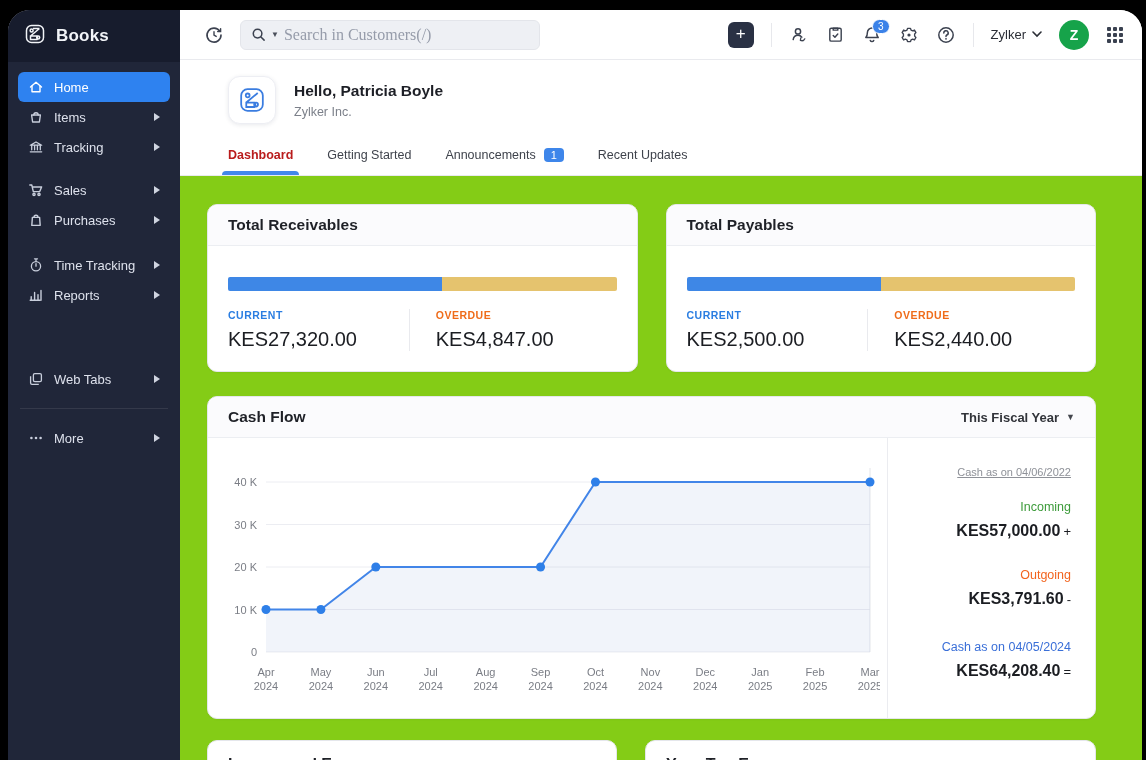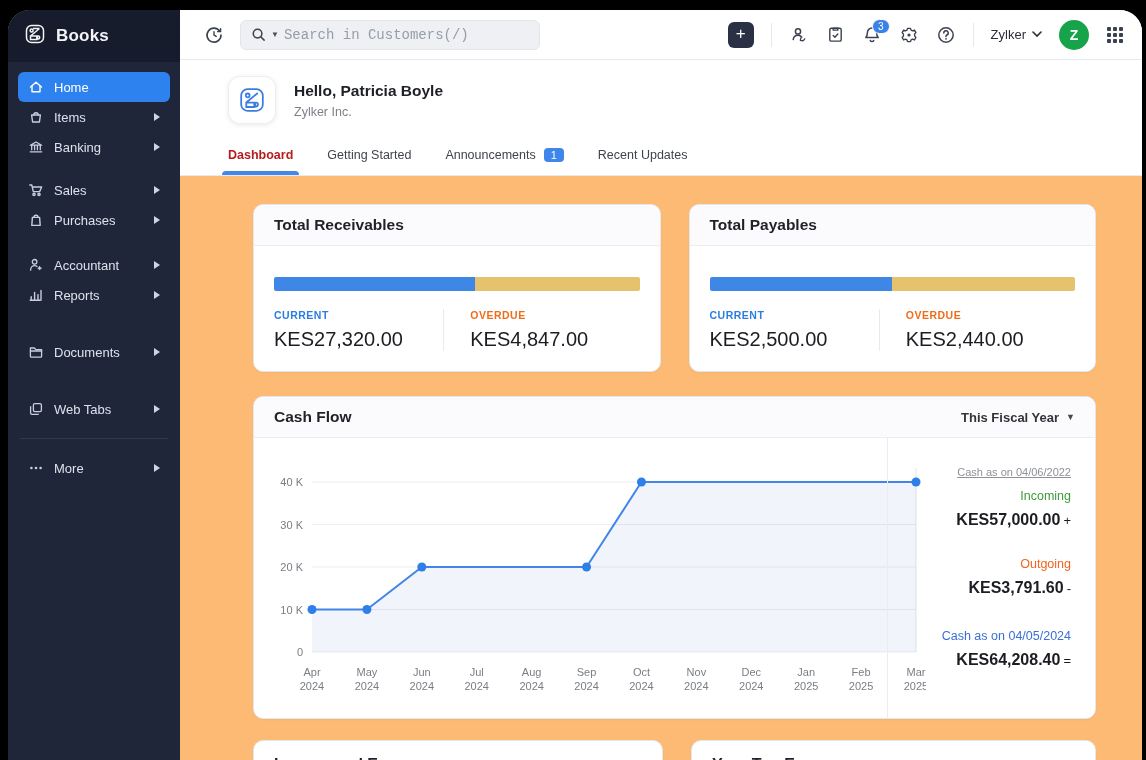--- a/index.html
+++ b/index.html
@@ -25,22 +25,22 @@
 
   
   .pane { flex:1; display:flex; flex-direction:column; min-width:0; }
 
   .topbar { height:50px; background:#fff; border-bottom:1px solid #e9eaee; display:flex;
             align-items:center; padding:0 18px 0 24px; gap:16px; flex-shrink:0; }
   .tb-icon { color:#3c4250; display:flex; align-items:center; cursor:pointer; }
   .searchbox { width:300px; height:30px; background:#eef0f4; border:1px solid #e3e5ea; border-radius:6px;
                display:flex; align-items:center; padding:0 10px; gap:5px; }
   .searchbox .caret { font-size:8px; color:#4a4f5a; }
-  .searchbox input { border:0; outline:0; background:transparent; flex:1; font-size:14px;
-                     font-family:Liberation Mono, monospace; color:#3c4250; }
+  .searchbox input { border:0; outline:0; background:transparent; flex:1; font-size:16px;
+                     font-family:Liberation Serif, serif; color:#3c4250; }
   .searchbox input::placeholder { color:#969caa; }
   .tb-right { margin-left:auto; display:flex; align-items:center; gap:17px; }
   .plus-btn { width:26px; height:26px; background:#2a3144; border-radius:6px; color:#fff; display:flex;
               align-items:center; justify-content:center; font-size:17px; line-height:1; cursor:pointer; padding-bottom:2px;}
   .tb-sep { width:1px; height:24px; background:#e7e8ec; }
   .bell-wrap { position:relative; display:flex; }
   .badge { position:absolute; top:-6px; right:-8px; background:#3b82e8; color:#fff; font-size:10px;
            padding:1px 5px; border-radius:8px; border:1.5px solid #fff; }
   .org { display:flex; align-items:center; gap:6px; font-size:13px; color:#2b2e36; cursor:pointer; }
   .avatar { width:30px; height:30px; border-radius:50%; background:#16a34a; color:#fff; font-size:14px;
@@ -53,21 +53,21 @@
               box-shadow:0 1px 4px rgba(25,35,70,.10); display:flex; align-items:center; justify-content:center; color:#3b7de0; }
   .greet-name { font-size:15.5px; font-weight:700; color:#1d1f26; }
   .greet-co { font-size:12.5px; color:#7c808a; margin-top:5px; }
   .tabs { display:flex; gap:34px; margin-top:24px; }
   .tab { font-size:12.5px; color:#3f434c; padding-bottom:13px; position:relative; cursor:pointer; display:flex; align-items:center; }
   .tab.active { color:#b91c1c; font-weight:700; }
   .tab.active::after { content:""; position:absolute; left:-6px; right:-6px; bottom:0; height:4px;
                        background:#4387ea; border-radius:4px 4px 0 0; }
   .tab-badge { background:#3e86ea; color:#fff; font-size:11px; padding:1px 7px; border-radius:4px; margin-left:8px; font-weight:400; }
 
-  .content { flex:1; background:#fdba74; padding:28px 46px 0 73px; overflow:hidden; min-height:0; }
+  .content { flex:1; background:#84cc16; padding:28px 46px 0 27px; overflow:hidden; min-height:0; }
   .row { display:flex; gap:28px; }
   .card { background:#fff; border:1px solid #e5e7ec; border-radius:10px; box-shadow:0 1px 2px rgba(20,20,40,.04); }
   .card-header { padding:11px 20px; border-bottom:1px solid #eceef2; background:#fbfbfd;
                  border-radius:10px 10px 0 0; font-size:15.5px; font-weight:600; color:#1f2127;
                  display:flex; align-items:center; }
 
   .stat-card { flex:1; min-width:0; }
   .stat-body { padding:17px 20px 20px; }
   .stat-sub { font-size:13px; color:#45484e; }
   .bar { height:14px; margin:14px 0 18px; display:flex; border-radius:2px; overflow:hidden; }
@@ -80,21 +80,21 @@
   .stat-label.current { color:#2a7de1; } .stat-label.overdue { color:#ef6c1a; }
   .stat-value { font-size:20px; color:#1b1d22; margin-top:7px; font-weight:500; }
 
   .cf-card { margin-top:24px; }
   .cf-period { margin-left:auto; font-size:13px; font-weight:700; color:#32343a; cursor:pointer; display:flex; align-items:center; gap:7px; }
   .cf-period .caret { font-size:9px; color:#43464d; }
   .cf-body { display:flex; }
   .cf-chart { flex:1; padding:14px 4px 10px 12px; min-width:0; }
   .cf-side { width:208px; flex-shrink:0; border-left:1px solid #ebecf0; padding:28px 24px 0; text-align:right; }
   .s-date { font-size:11px; color:#8e9198;text-decoration:underline; }
-  .s-cat { font-size:12.5px; margin-top:11px; }
+  .s-cat { font-size:12.5px; margin-top:22px; }
   .s-cat.in { color:#3d9b3b; } .s-cat.out { color:#f2641e; margin-top:28px; }
   .s-val { font-size:16px; color:#1b1d22; margin-top:8px; font-weight:600; }
   .s-val .sign { font-size:13px; margin-left:3px; font-weight:400; }
   .s-link { font-size:12.5px; color:#3a6fd8; margin-top:32px; cursor:pointer; }
   .s-val.total { font-weight:700; }
 
   .bottom-row { margin-top:21px; }
   .bottom-card-left { width:410px; flex-shrink:0; height:90px; }
   .bottom-card-right { flex:1; height:90px; }
   .bottom-title { padding:15px 20px; font-size:16px; font-weight:700; color:#1f2127; }
@@ -143,21 +143,21 @@
             </svg>
           </span>
       </div>
       <div class="nav-item">
         <span class="ic">
             <svg width="16" height="16" viewBox="0 0 16 16" fill="none" stroke="currentColor" stroke-width="1.3" stroke-linecap="round" stroke-linejoin="round">
               <path d="M2.3 6.2 8 3l5.7 3.2H2.3Z"></path>
               <path d="M3.7 6.5v4.3M6.6 6.5v4.3M9.4 6.5v4.3M12.3 6.5v4.3M2.3 12.8h11.4"></path>
             </svg>
           </span>
-        <span>Banking</span>
+        <span>Tracking</span>
         <span class="chev">
             <svg width="6" height="8" viewBox="0 0 6 8">
               <path d="M0 0l6 4-6 4z" fill="currentColor"></path>
             </svg>
           </span>
       </div>
       <div class="gap-s"></div>
       <div class="nav-item">
         <span class="ic">
             <svg width="16" height="16" viewBox="0 0 16 16" fill="none" stroke="currentColor" stroke-width="1.4" stroke-linecap="round" stroke-linejoin="round">
@@ -183,61 +183,46 @@
         <span>Purchases</span>
         <span class="chev">
             <svg width="6" height="8" viewBox="0 0 6 8">
               <path d="M0 0l6 4-6 4z" fill="currentColor"></path>
             </svg>
           </span>
       </div>
       <div class="gap-m"></div>
       <div class="nav-item">
         <span class="ic">
-            <svg width="16" height="16" viewBox="0 0 16 16" fill="none" stroke="currentColor" stroke-width="1.3" stroke-linecap="round" stroke-linejoin="round">
-              <circle cx="6.6" cy="4.8" r="2.3"></circle>
-              <path d="M2.6 13.2c0-3.2 2.2-4.6 4-4.6 1 0 1.8.3 2.4.8"></path>
-              <path d="M11.6 9.4l.6 1.2 1.3.6-1.3.6-.6 1.3-.6-1.3-1.3-.6 1.3-.6Z" fill="currentColor" stroke-width="0.8"></path>
-            </svg>
-          </span>
-        <span>Accountant</span>
+            <svg width="16" height="16" viewBox="0 0 16 16" fill="none" stroke="currentColor" stroke-width="1.3" stroke-linecap="round">
+              <circle cx="8" cy="9.2" r="4.6"></circle>
+              <path d="M8 9.2V6.6M6.5 1.8h3M8 1.8v2.4"></path>
+            </svg>
+          </span>
+        <span>Time Tracking</span>
         <span class="chev">
             <svg width="6" height="8" viewBox="0 0 6 8">
               <path d="M0 0l6 4-6 4z" fill="currentColor"></path>
             </svg>
           </span>
       </div>
       <div class="nav-item">
         <span class="ic">
             <svg width="16" height="16" viewBox="0 0 16 16" fill="none" stroke="currentColor" stroke-width="1.4" stroke-linecap="round">
               <path d="M3.2 13.2V9.6M6.6 13.2V5.4M10 13.2V7.6M2.2 13.2h9.6M13 13.2V3.4"></path>
             </svg>
           </span>
         <span>Reports</span>
         <span class="chev">
             <svg width="6" height="8" viewBox="0 0 6 8">
               <path d="M0 0l6 4-6 4z" fill="currentColor"></path>
             </svg>
           </span>
       </div>
       <div class="gap-l"></div>
-      <div class="nav-item">
-        <span class="ic">
-            <svg width="16" height="16" viewBox="0 0 16 16" fill="none" stroke="currentColor" stroke-width="1.3" stroke-linecap="round" stroke-linejoin="round">
-              <path d="M2.4 4h4l1.4 1.6h5.8v6.6a1 1 0 0 1-1 1H3.4a1 1 0 0 1-1-1Z"></path>
-              <path d="M2.4 7h11.2"></path>
-            </svg>
-          </span>
-        <span>Documents</span>
-        <span class="chev">
-            <svg width="6" height="8" viewBox="0 0 6 8">
-              <path d="M0 0l6 4-6 4z" fill="currentColor"></path>
-            </svg>
-          </span>
-      </div>
       <div class="gap-l"></div>
       <div class="nav-item">
         <span class="ic">
             <svg width="16" height="16" viewBox="0 0 16 16" fill="none" stroke="currentColor" stroke-width="1.3" stroke-linejoin="round">
               <rect x="5.4" y="2.6" width="8" height="8" rx="1.4"></rect>
               <path d="M10.8 13.4H4a1.4 1.4 0 0 1-1.4-1.4V5.2"></path>
             </svg>
           </span>
         <span>Web Tabs</span>
         <span class="chev">

